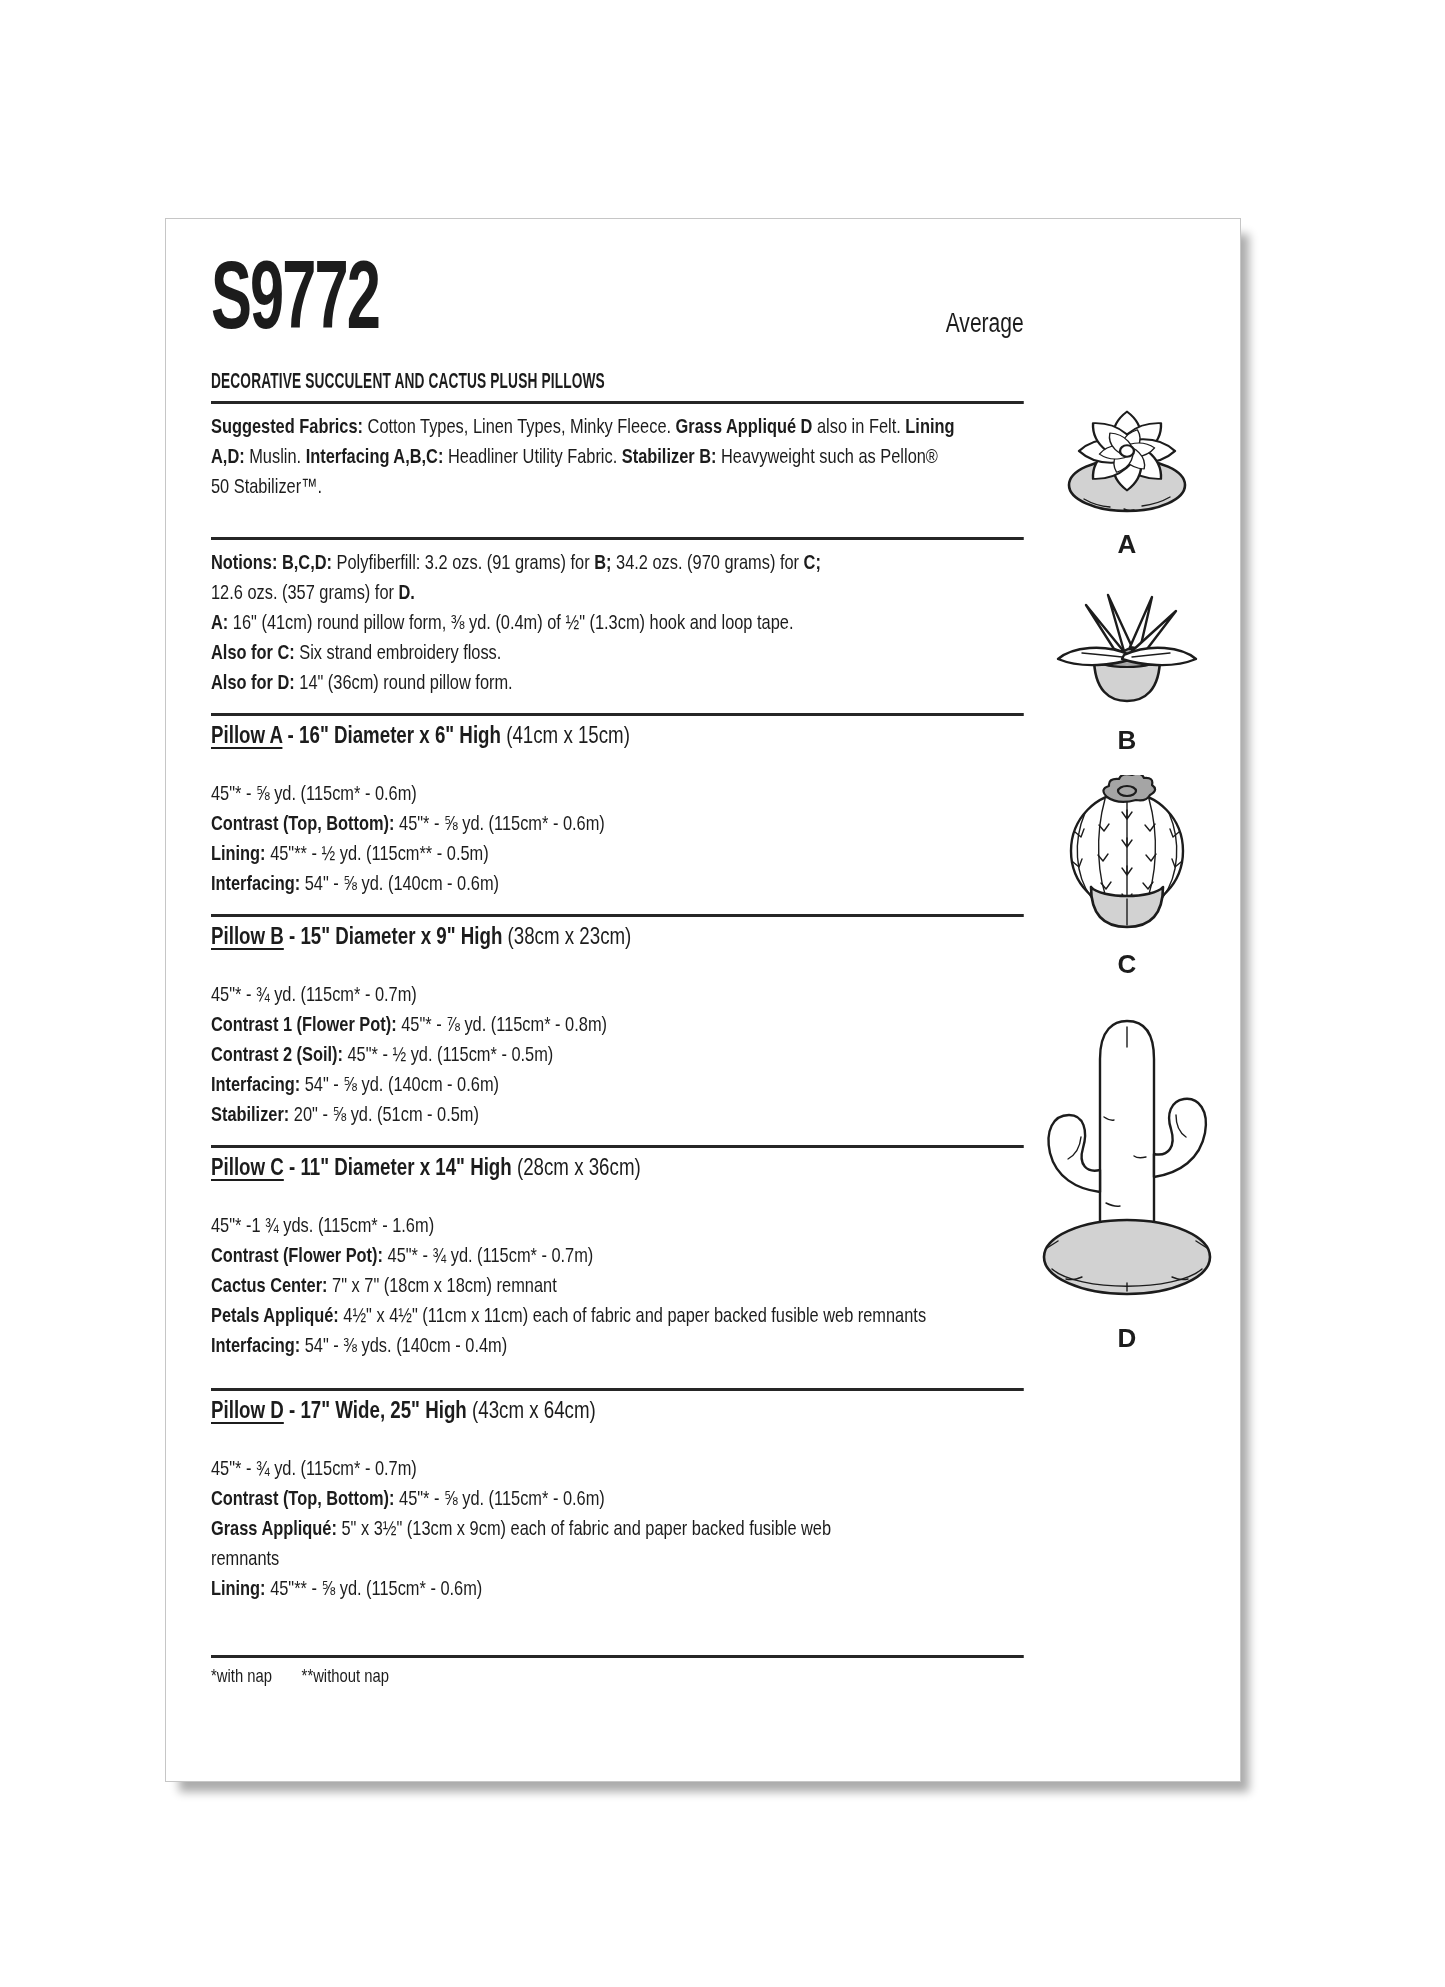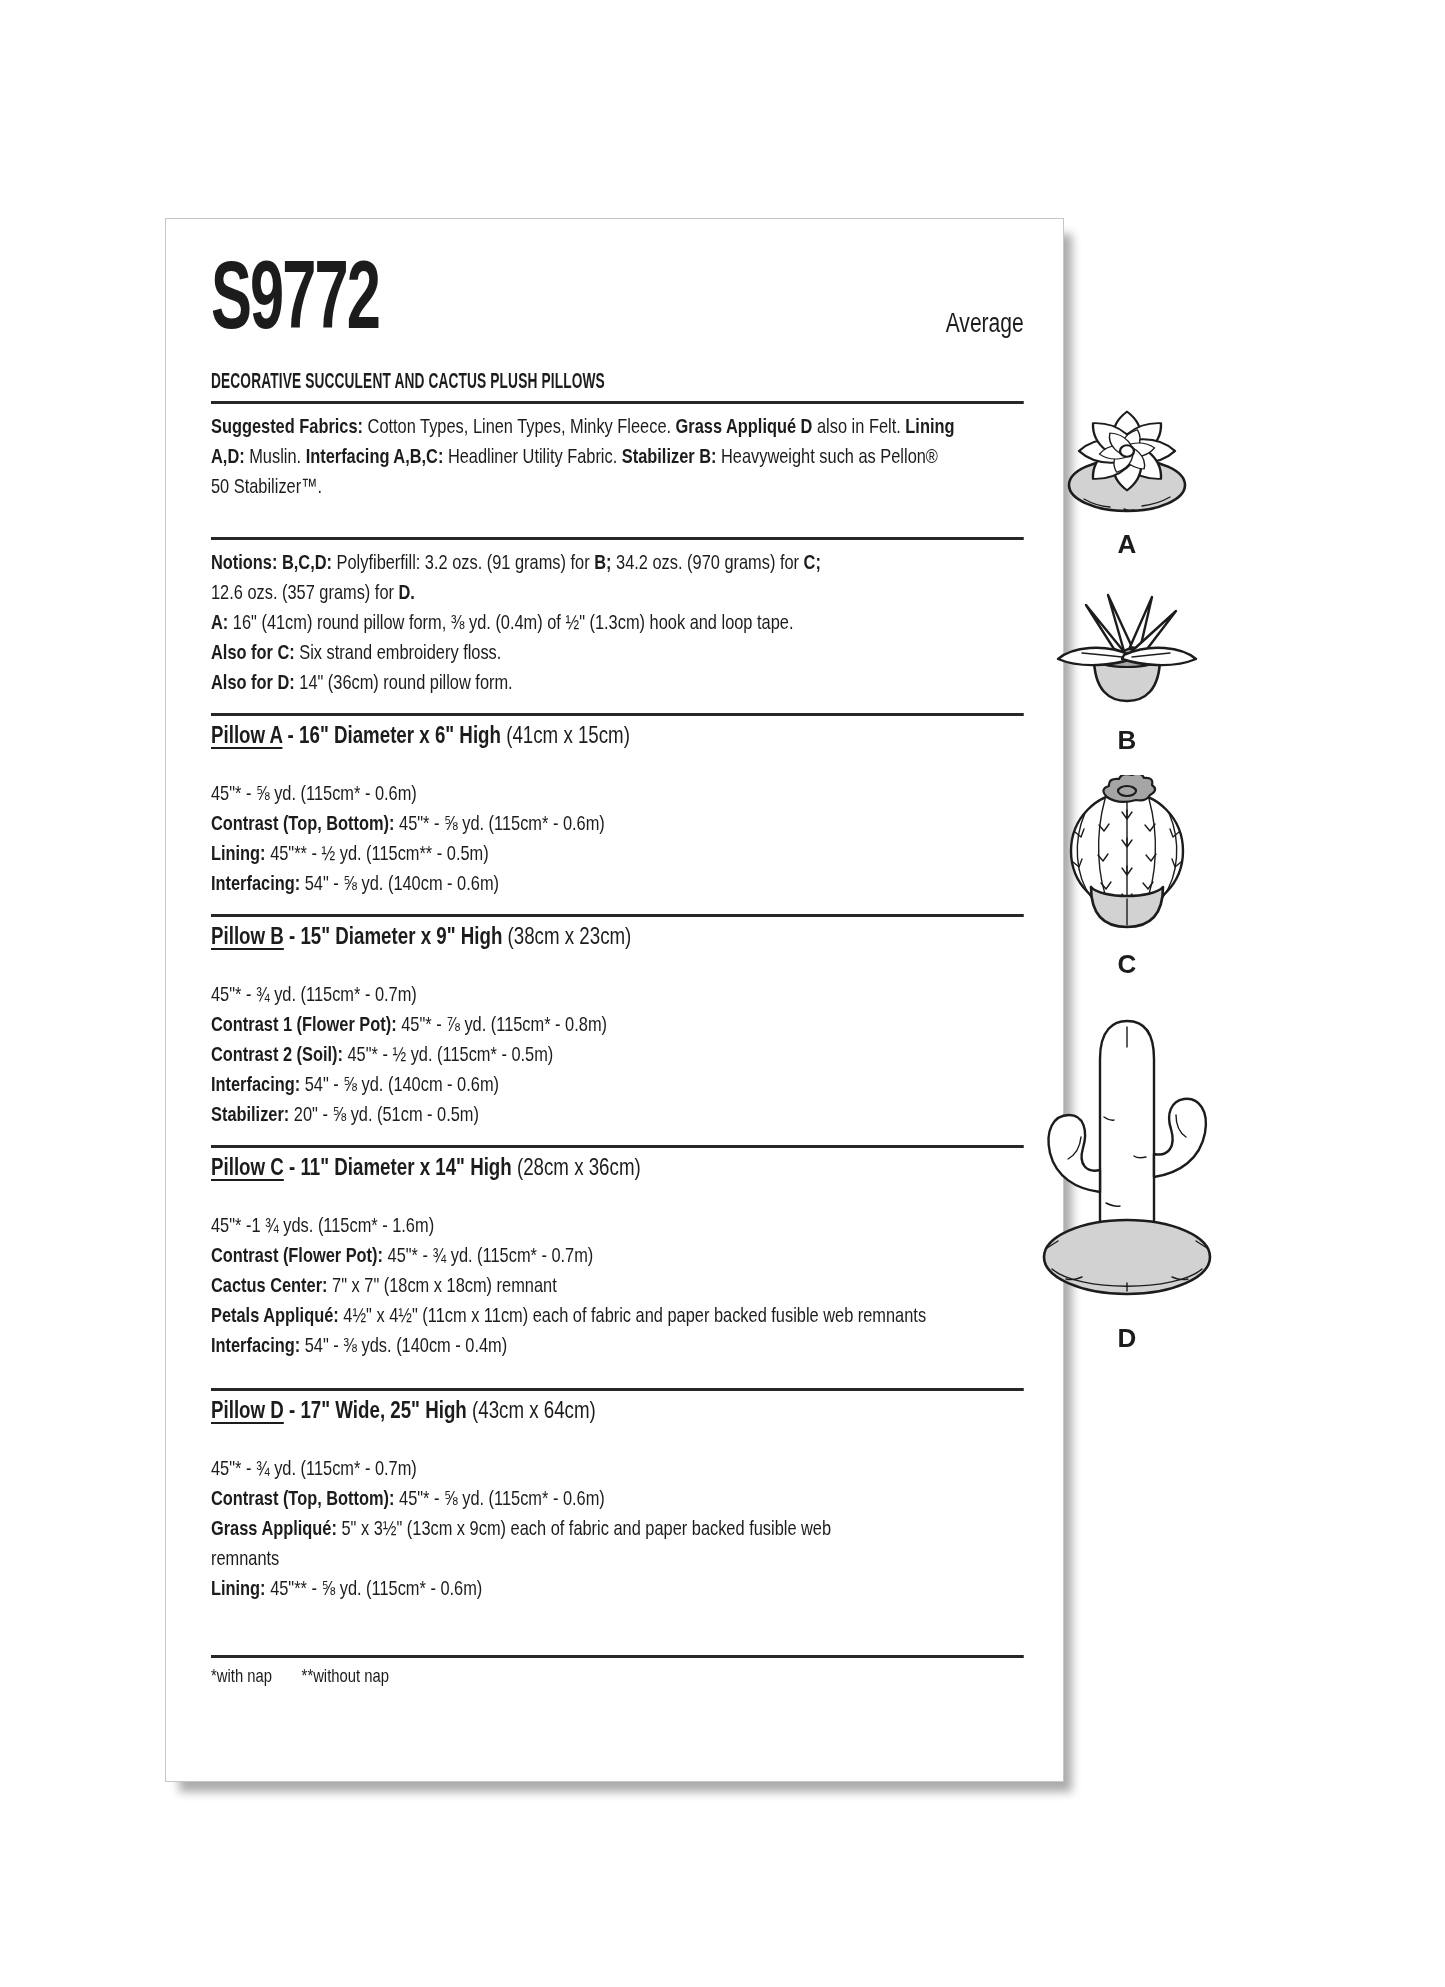--- a/index.html
+++ b/index.html
@@ -2,21 +2,21 @@
 <html><head>
 <meta charset="utf-8">
 <style>
   html,body{margin:0;padding:0;}
   body{
     width:1445px;height:1987px;position:relative;background:#ffffff;
     font-family:"Liberation Sans","DejaVu Sans",sans-serif;color:#1c1c1c;
     -webkit-font-smoothing:antialiased;
   }
   .page{
-    position:absolute;left:165px;top:218px;width:899px;height:1564px;
+    position:absolute;left:165px;top:218px;width:1076px;height:1564px;
     background:#fff;border:1px solid #c6c6c6;box-sizing:border-box;
     box-shadow:11px 13px 9px -3px rgba(0,0,0,0.33);
   }
   
   .textcol{
     position:absolute;left:45px;top:12px;width:1042px;
     transform:scaleX(0.78);transform-origin:0 0;
   }
   .title-row{display:flex;justify-content:space-between;align-items:flex-end;height:112px;}
   .pattern-number{

